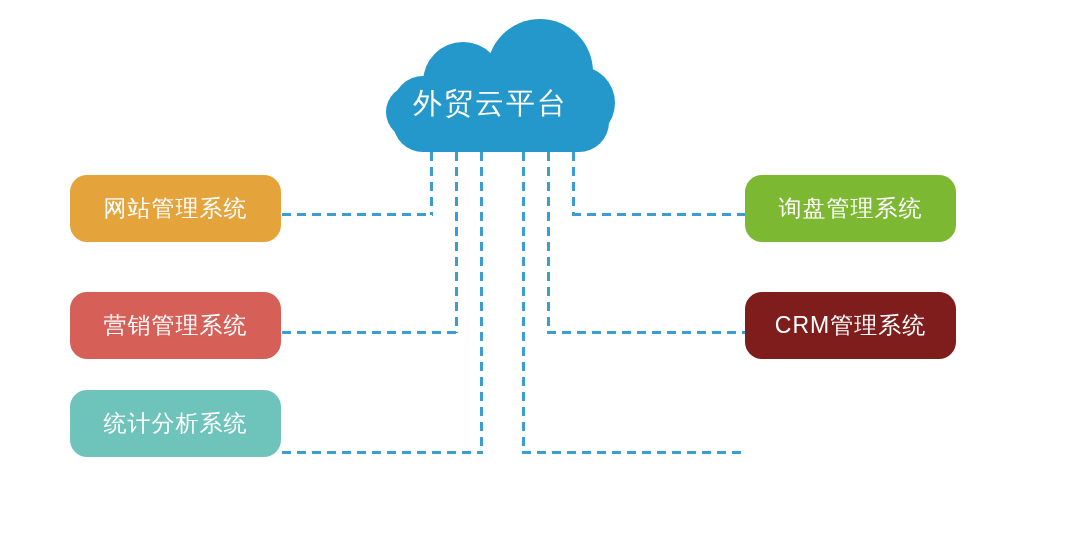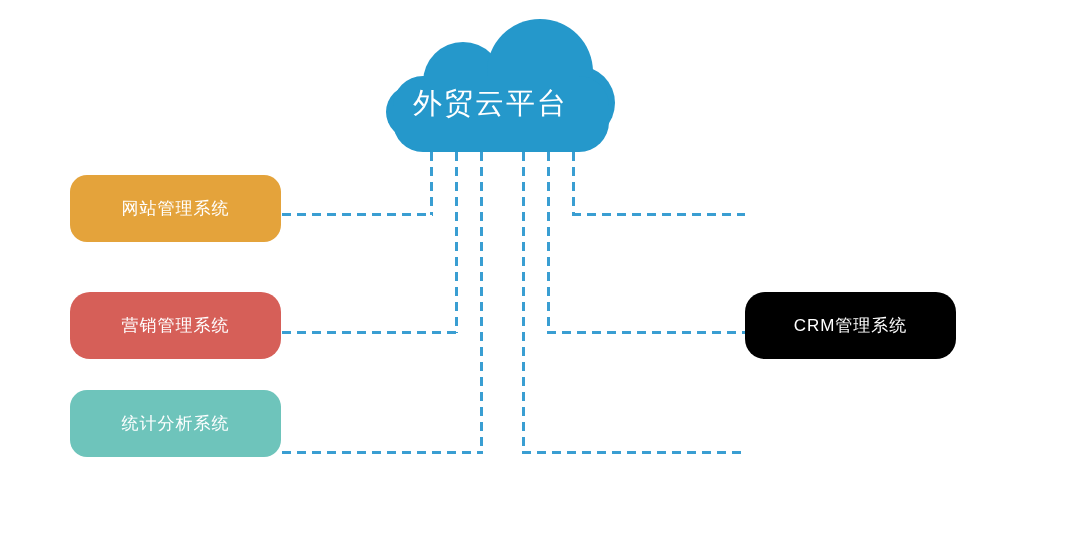--- a/index.html
+++ b/index.html
@@ -79,28 +79,28 @@
   
   .box {
     position: absolute;
     width: 211px;
     height: 67px;
     border-radius: 17px;
     display: flex;
     align-items: center;
     justify-content: center;
     color: #ffffff;
-    font-size: 17px;
+    font-size: 23px;
     letter-spacing: 1px;
     white-space: nowrap;
   }
   .box-l { left: 70px; }
   .box-r { left: 745px; }
   .row-1 { top: 175px; }
-  .row-2 { top: 292px; border-radius: 20px; }
+  .row-2 { top: 292px; }
   .row-3 { top: 390px; }
 </style>
 </head>
 <body>
 
 <div class="canvas">
 
   <div class="cloud">
     <div class="lobe lobe-left"></div>
     <div class="lobe lobe-small"></div>
@@ -125,17 +125,20 @@
 
   <div class="box box-l row-1" style="background: rgb(228, 163, 59);">
     <span>网站管理系统</span>
   </div>
   <div class="box box-l row-2" style="background: rgb(214, 95, 88);">
     <span>营销管理系统</span>
   </div>
   <div class="box box-l row-3" style="background: rgb(110, 196, 187);">
     <span>统计分析系统</span>
   </div>
-  <div class="box box-r row-2" style="background: #000000; justify-content: center;">
+  <div class="box box-r row-1" style="background: rgb(125, 184, 50);">
+    <span>询盘管理系统</span>
+  </div>
+  <div class="box box-r row-2" style="background: #7f1d1d; justify-content: center;">
     <span>CRM管理系统</span>
   </div>
 
 </div>
 
 </body></html>

